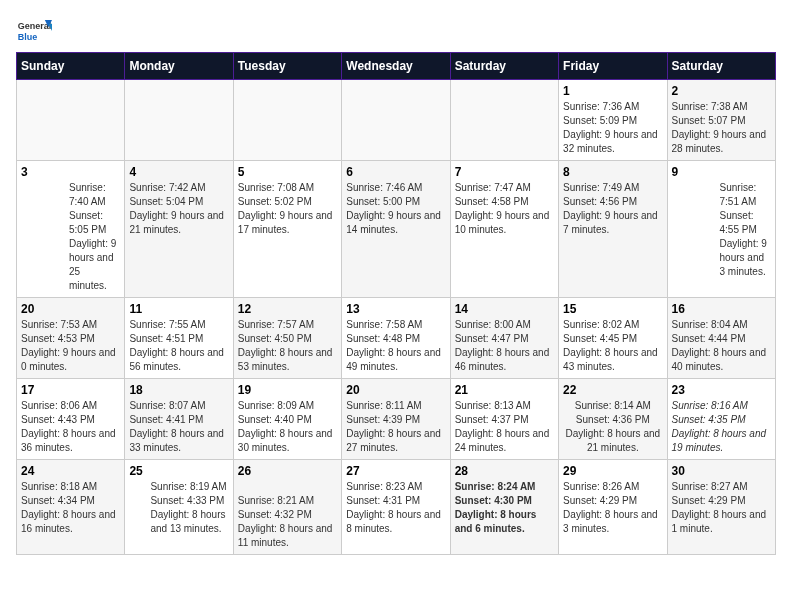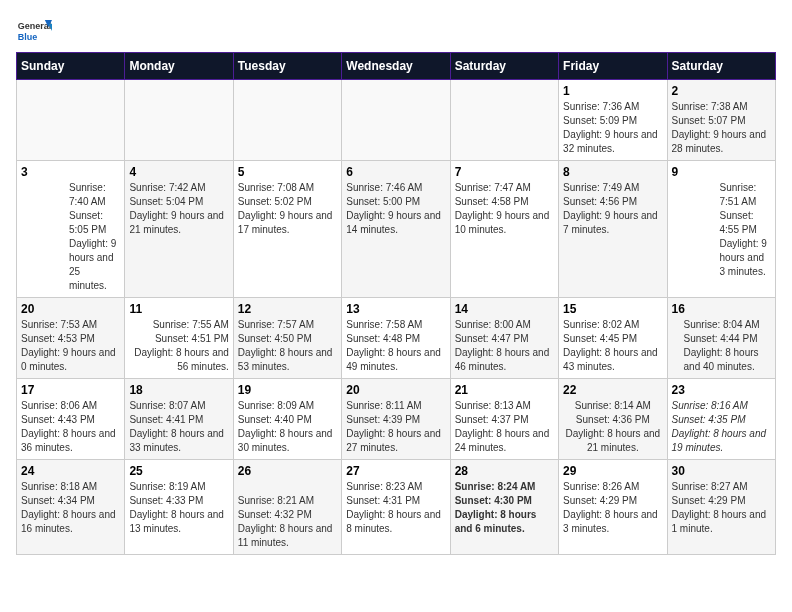--- a/index.html
+++ b/index.html
@@ -167,21 +167,21 @@
       </tr>
       <tr>
         <td class="shaded">
           <div class="day-number">20</div>
           <div class="day-info" style="white-space: pre-wrap;">Sunrise: 7:53 AM
 Sunset: 4:53 PM
 Daylight: 9 hours and 0 minutes.</div>
         </td>
         <td>
           <div class="day-number">11</div>
-          <div class="day-info" style="white-space: pre-wrap; text-align: right;">Sunrise: 7:55 AM
+          <div class="day-info" style="white-space: pre-wrap;">Sunrise: 7:55 AM
 Sunset: 4:51 PM
 Daylight: 8 hours and 56 minutes.</div>
         </td>
         <td class="shaded">
           <div class="day-number">12</div>
           <div class="day-info" style="white-space: pre-wrap;">Sunrise: 7:57 AM
 Sunset: 4:50 PM
 Daylight: 8 hours and 53 minutes.</div>
         </td>
         <td>
@@ -197,21 +197,21 @@
 Daylight: 8 hours and 46 minutes.</div>
         </td>
         <td>
           <div class="day-number">15</div>
           <div class="day-info" style="white-space: pre-wrap;">Sunrise: 8:02 AM
 Sunset: 4:45 PM
 Daylight: 8 hours and 43 minutes.</div>
         </td>
         <td class="shaded">
           <div class="day-number">16</div>
-          <div class="day-info" style="white-space: pre-wrap; margin-left: 12px;">Sunrise: 8:04 AM
+          <div class="day-info" style="white-space: pre-wrap;">Sunrise: 8:04 AM
 Sunset: 4:44 PM
 Daylight: 8 hours and 40 minutes.</div>
         </td>
       </tr>
       <tr>
         <td>
           <div class="day-number">17</div>
           <div class="day-info" style="white-space: pre-wrap;">Sunrise: 8:06 AM
 Sunset: 4:43 PM
 Daylight: 8 hours and 36 minutes.</div>
@@ -255,21 +255,21 @@
       </tr>
       <tr>
         <td class="shaded">
           <div class="day-number">24</div>
           <div class="day-info" style="white-space: pre-wrap;">Sunrise: 8:18 AM
 Sunset: 4:34 PM
 Daylight: 8 hours and 16 minutes.</div>
         </td>
         <td>
           <div class="day-number">25</div>
-          <div class="day-info" style="white-space: pre-wrap;">Sunrise: 8:19 AM
+          <div class="day-info" style="white-space: pre-wrap; margin-left: 21px;">Sunrise: 8:19 AM
 Sunset: 4:33 PM
 Daylight: 8 hours and 13 minutes.</div>
         </td>
         <td class="shaded">
           <div class="day-number">26</div>
           <div class="day-info" style="white-space: pre-wrap; margin-top: 16px;">Sunrise: 8:21 AM
 Sunset: 4:32 PM
 Daylight: 8 hours and 11 minutes.</div>
         </td>
         <td>

